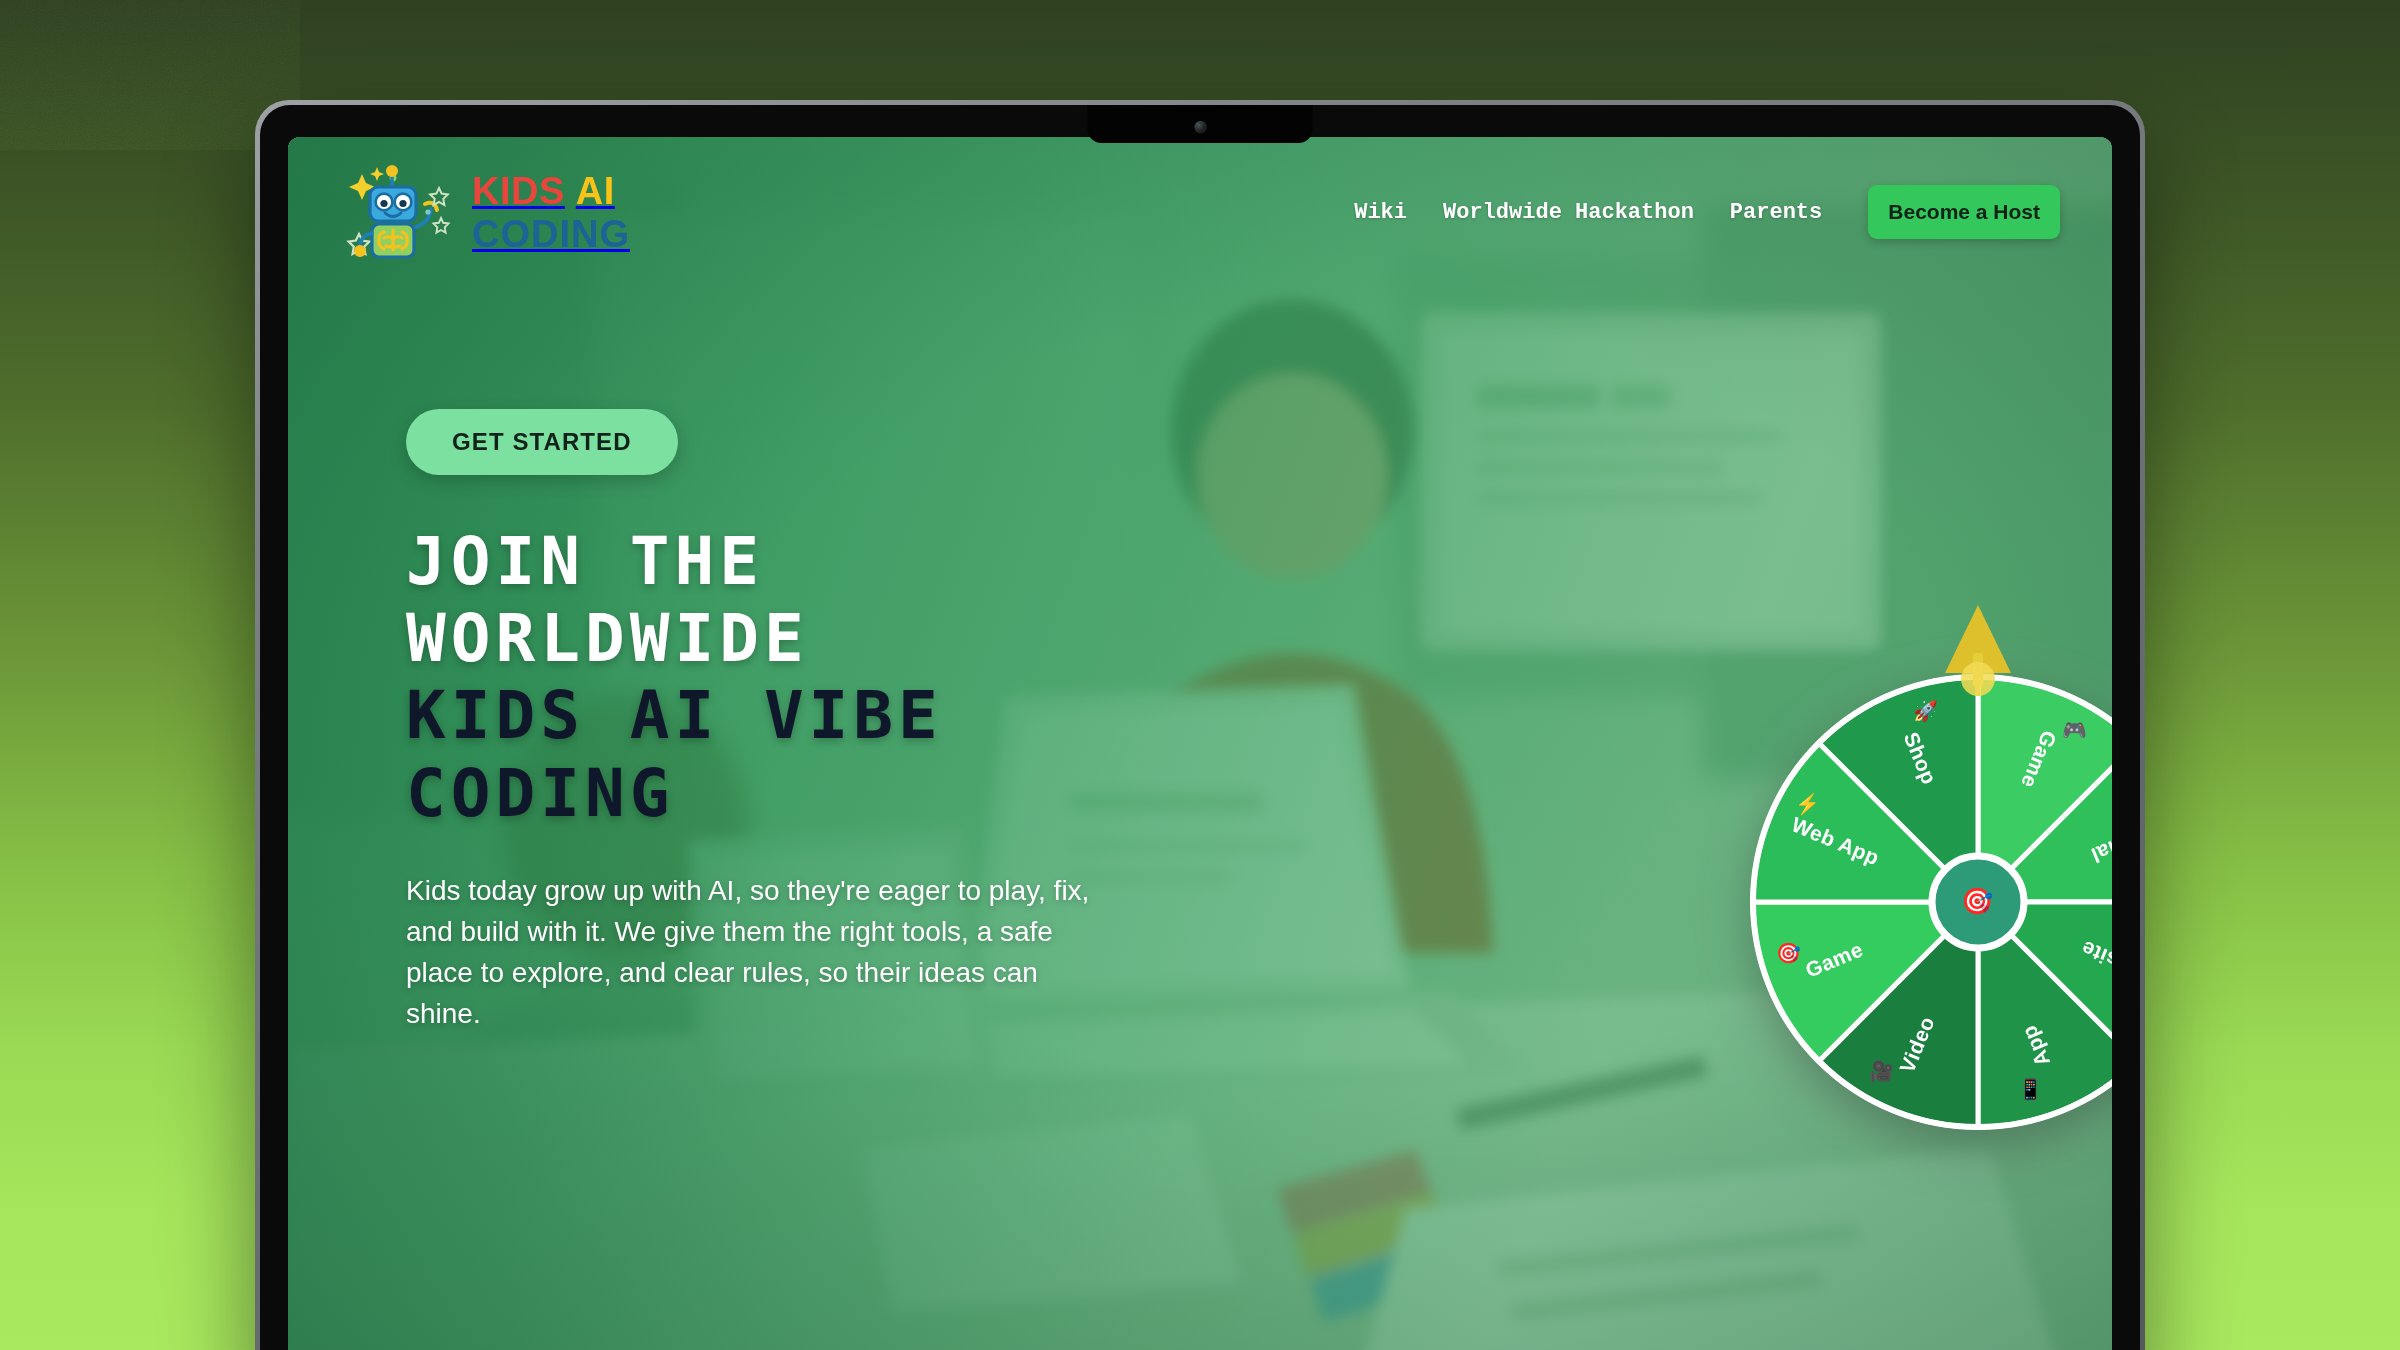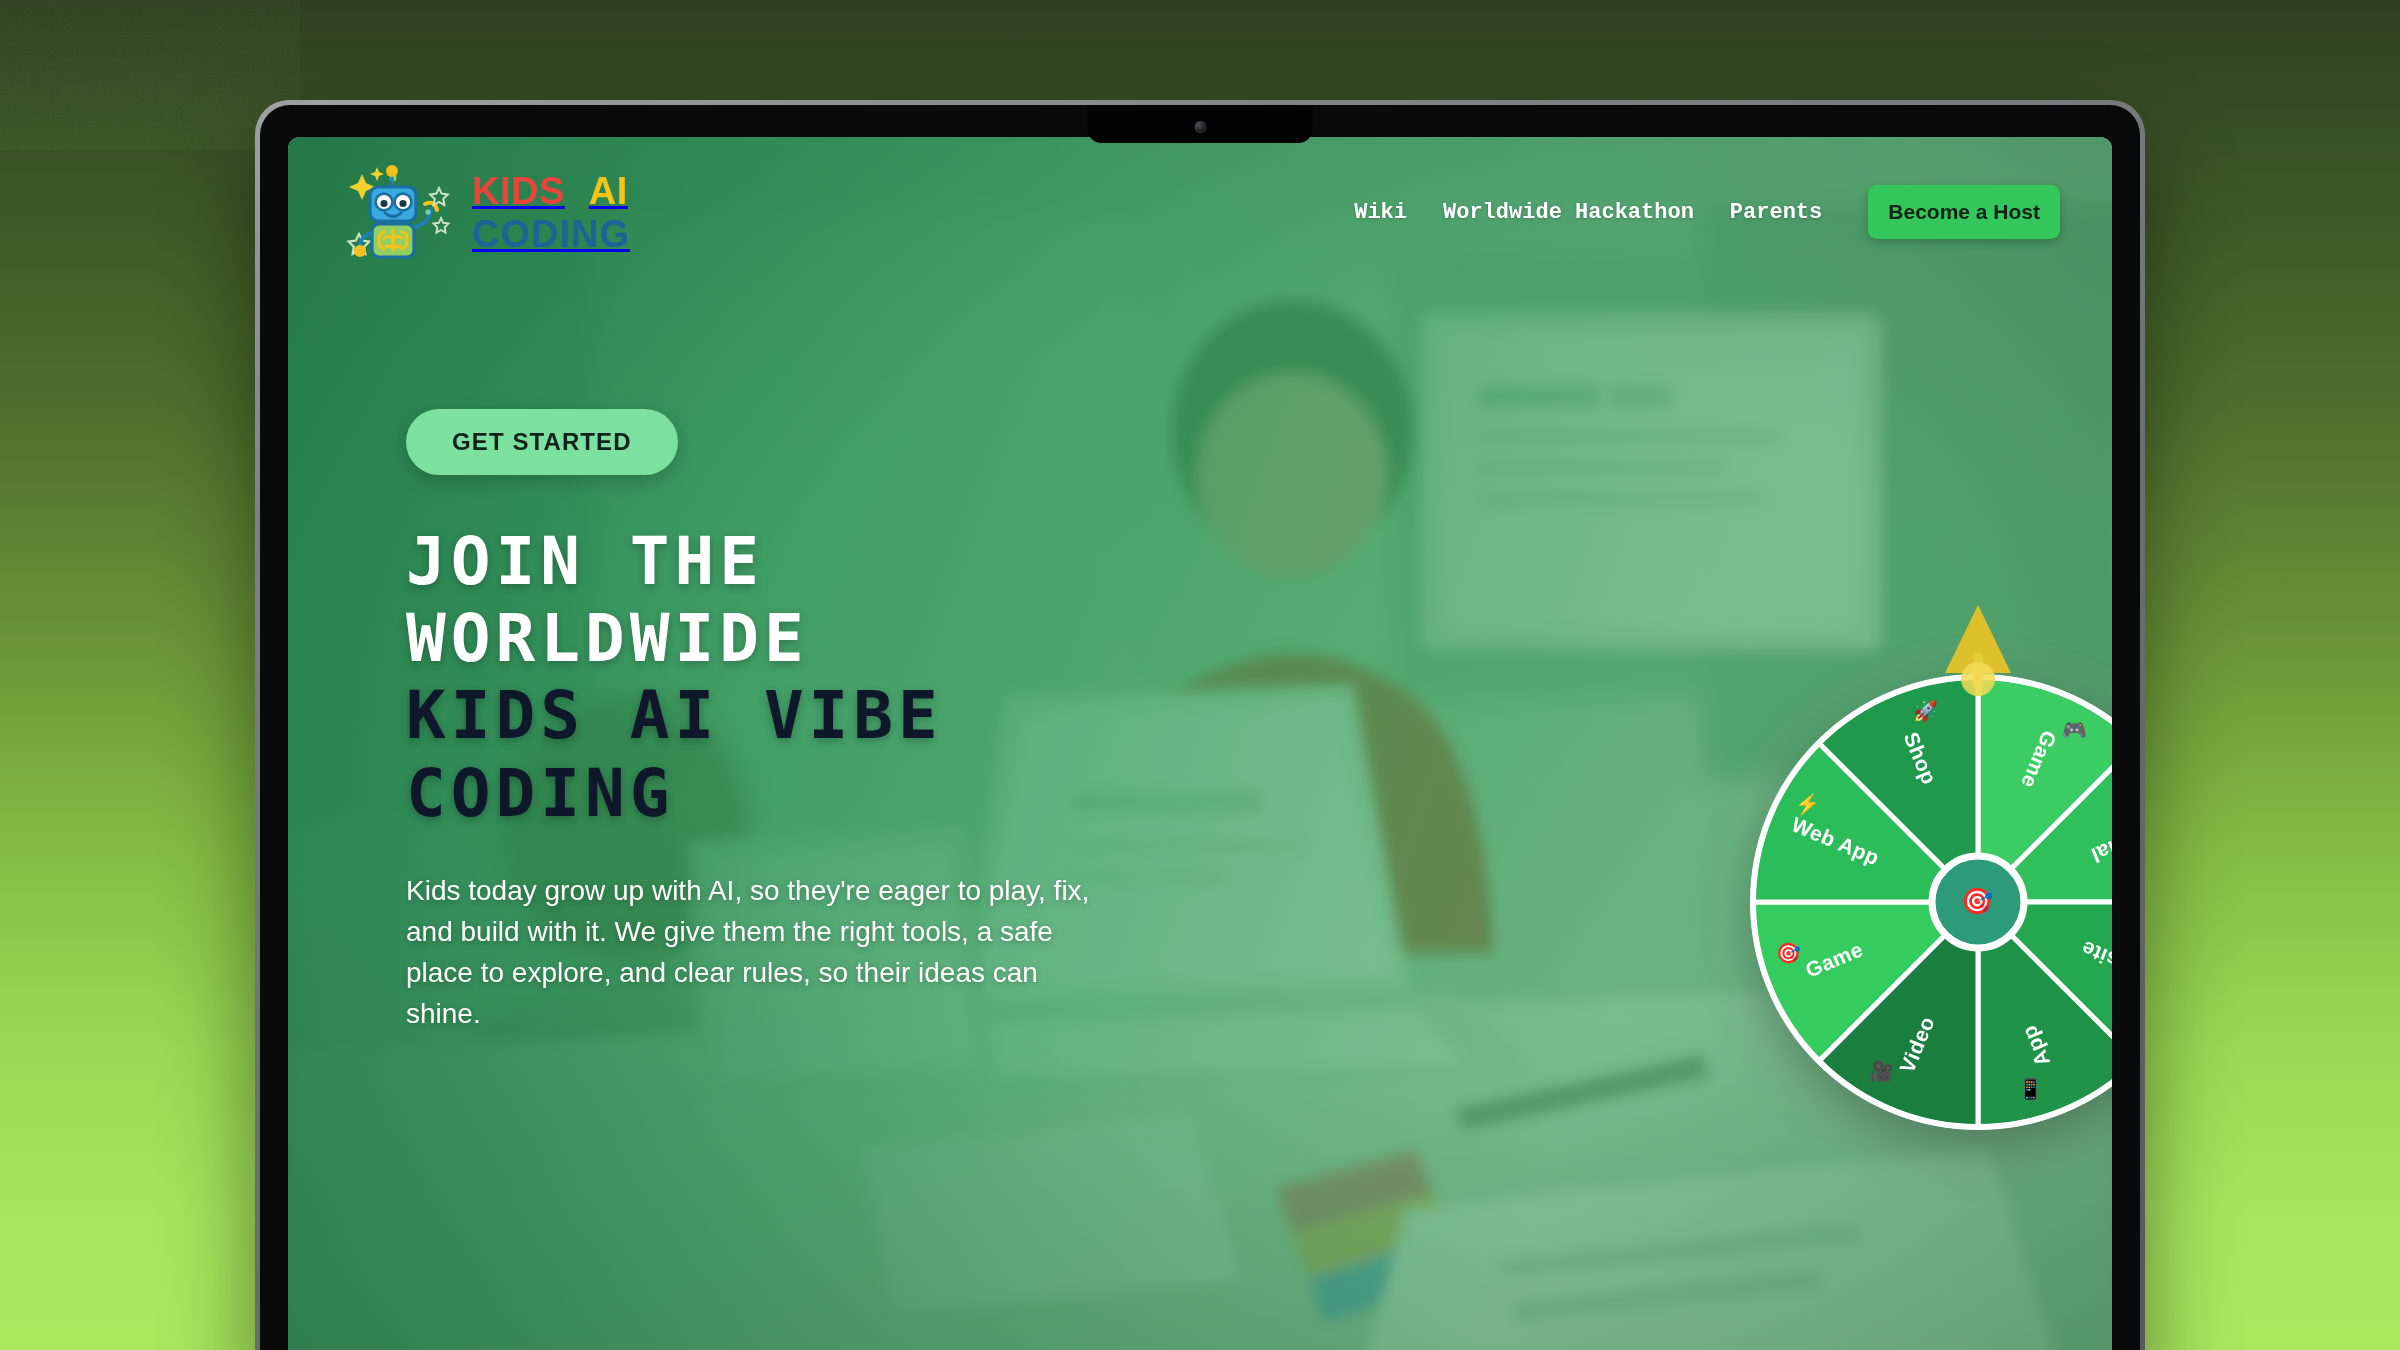--- a/index.html
+++ b/index.html
@@ -95,21 +95,21 @@
     height:150px;
     display:flex; align-items:center;
     padding:0 52px 0 58px;
     z-index:5;
   }
   #brand { display:flex; align-items:center; gap:14px; }
   #brand-mark { width:112px; height:104px; display:block; }
   .wordmark { line-height:1; }
   .wm-top {
     font-size:38px; font-weight:bold; letter-spacing:.5px;
-    display:flex; gap:24px;
+    display:flex; gap:11px;
   }
   .wm-kids { color:#e8453c; }
   .wm-ai   { color:#f7c318; }
   .wm-bot  {
     font-size:38px; font-weight:bold; color:#1a6496;
     letter-spacing:1px; margin-top:5px; display:block;
   }
 
   #main-nav {
     margin-left:auto;

